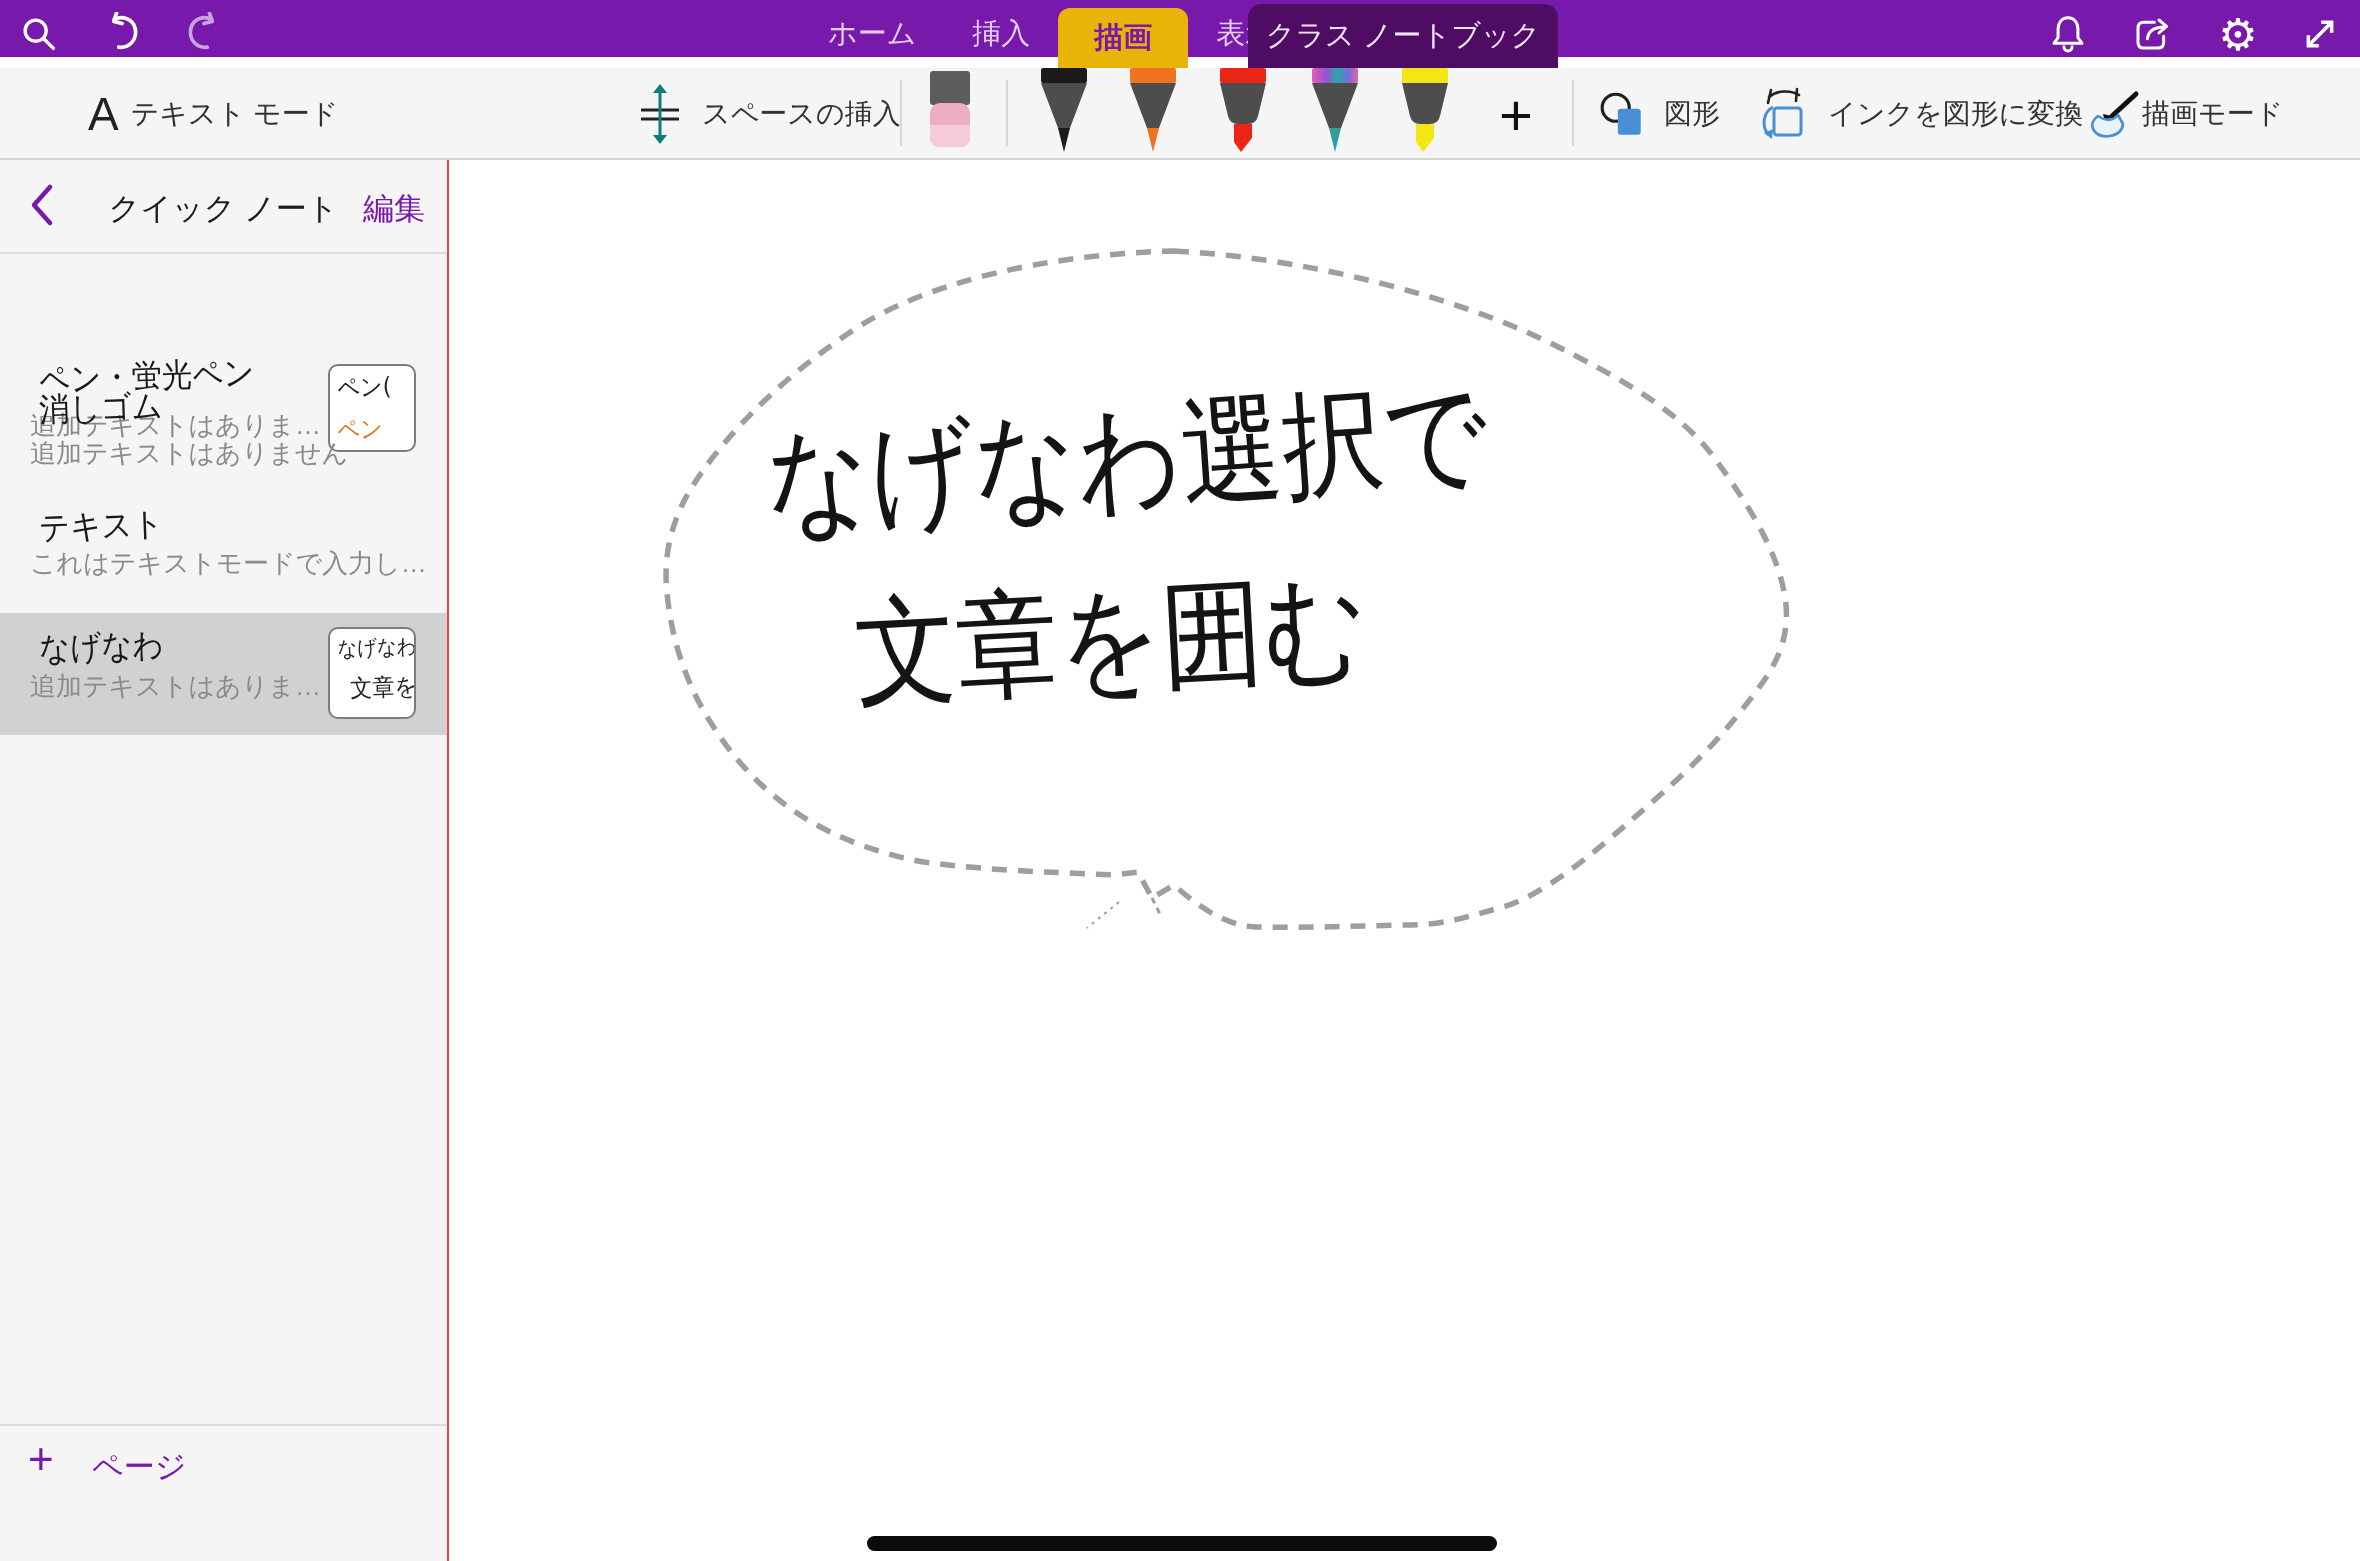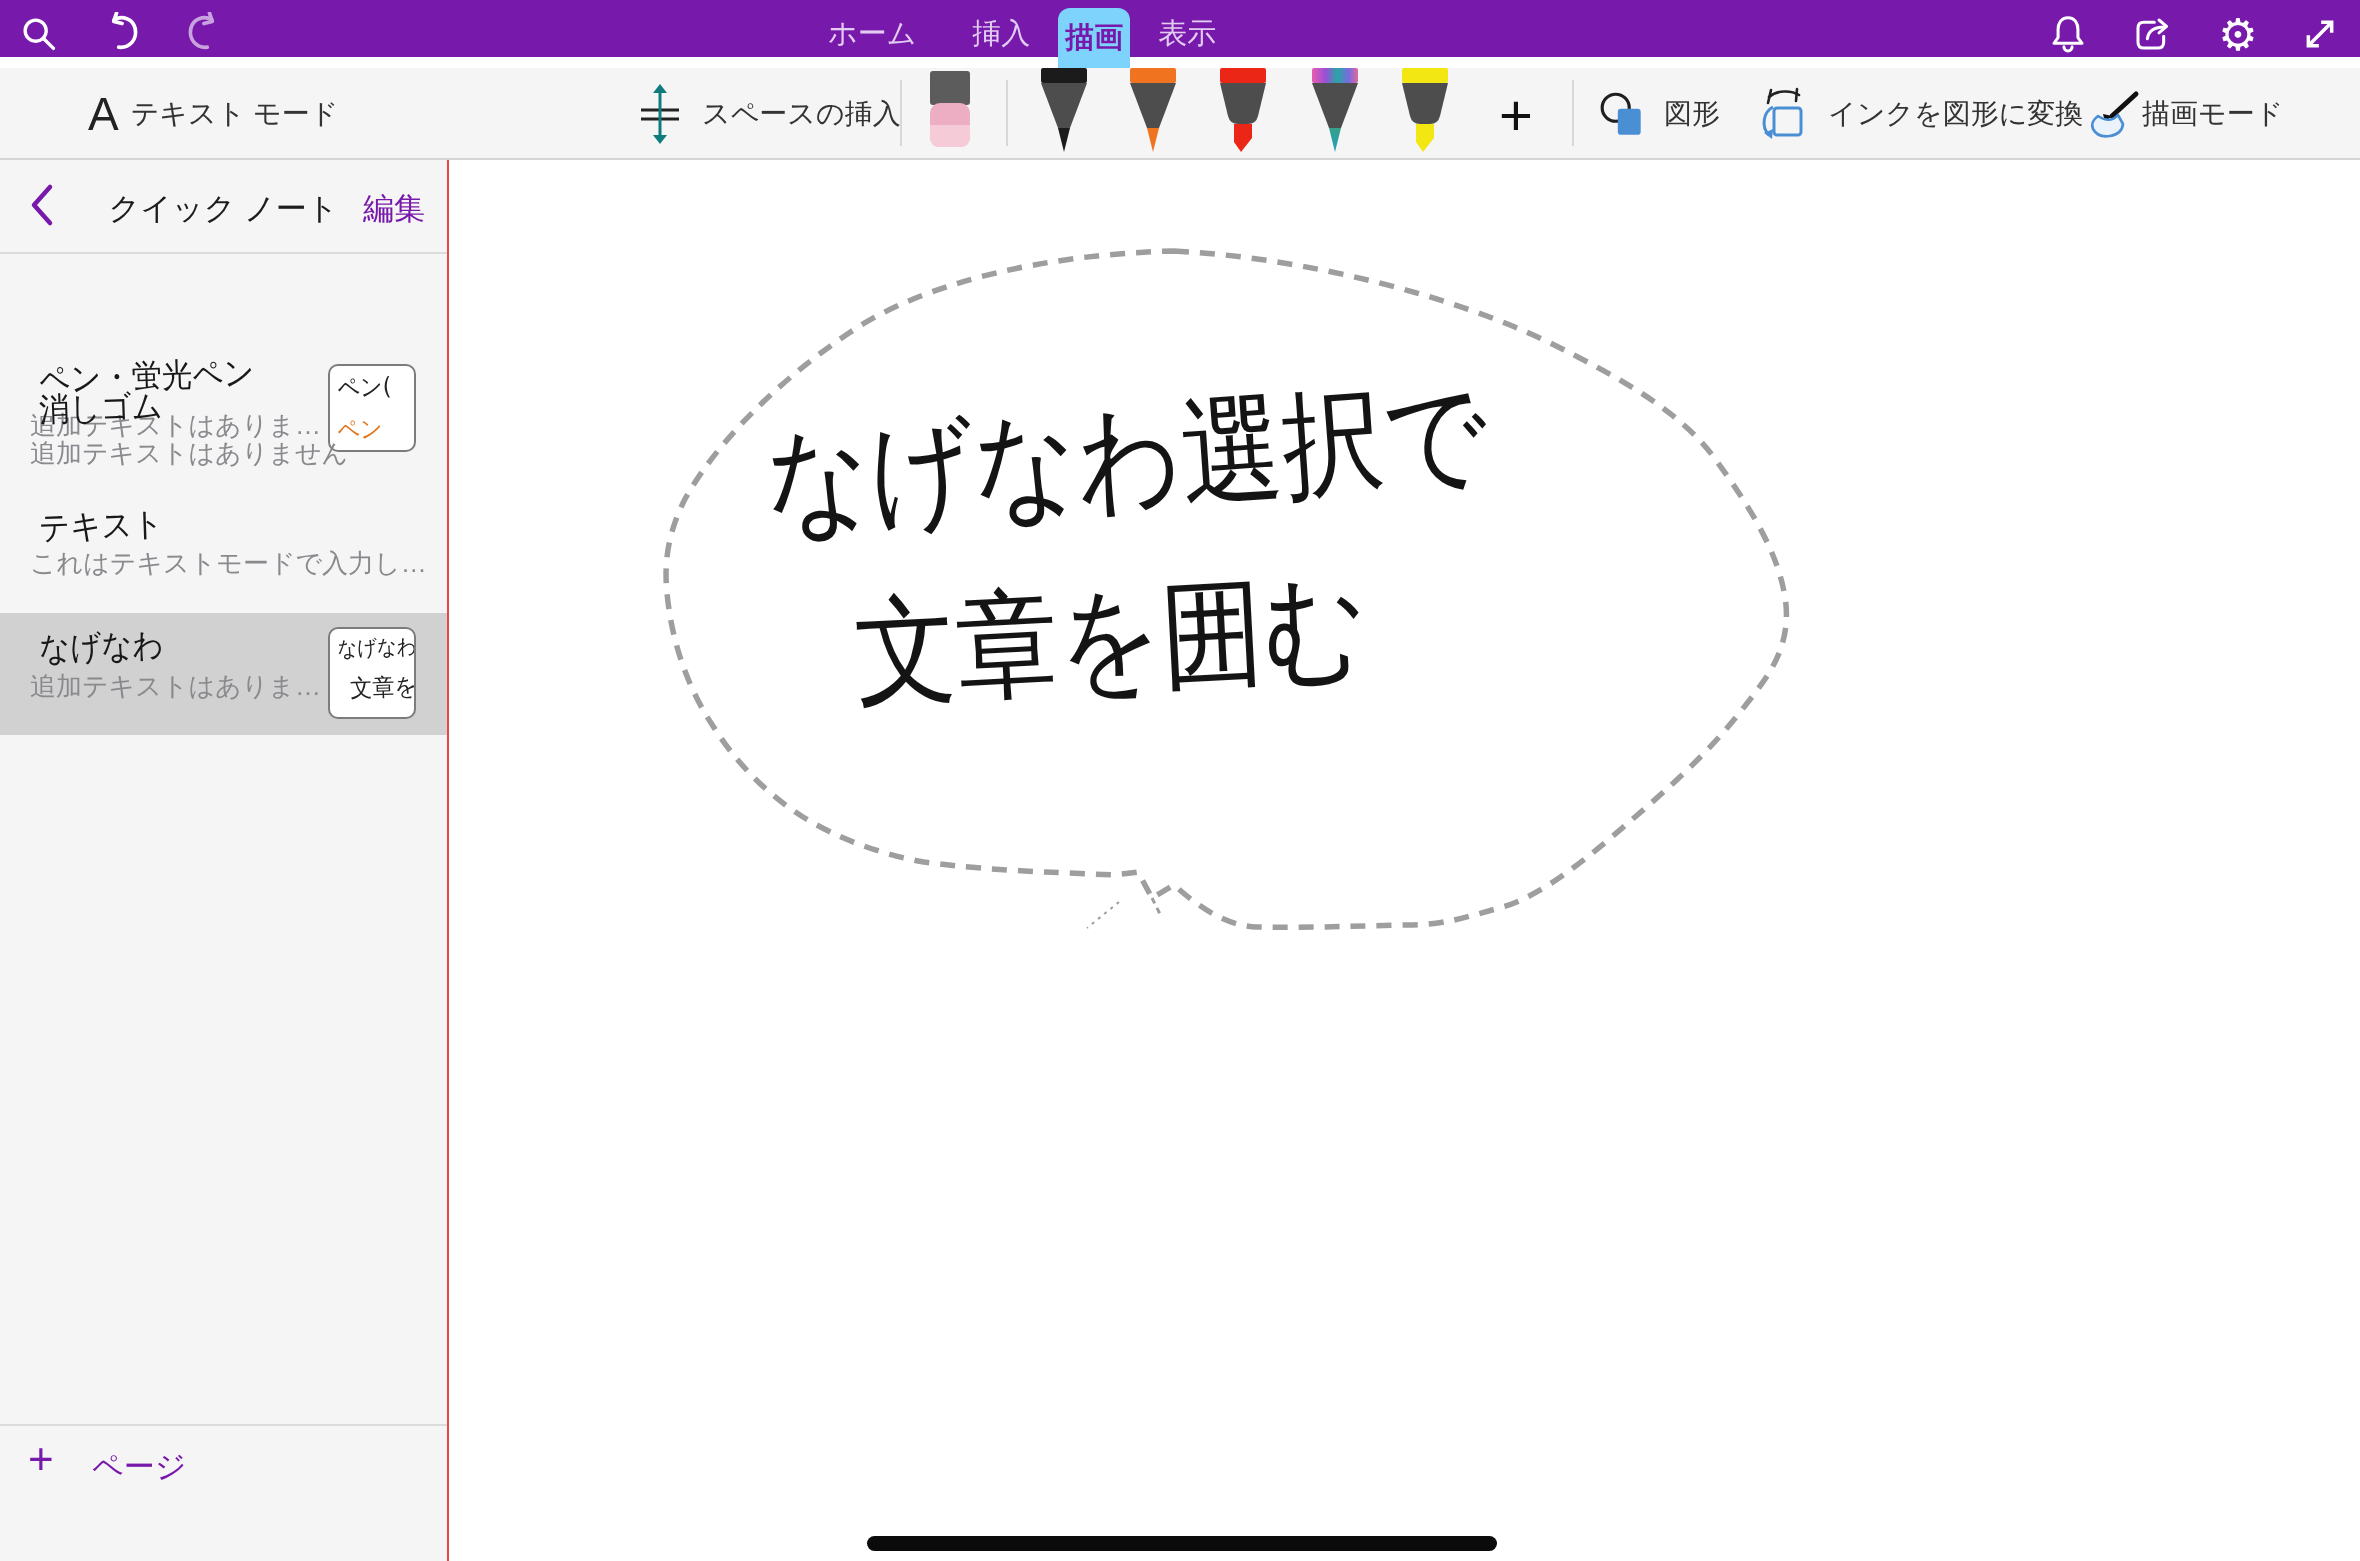--- a/index.html
+++ b/index.html
@@ -17,21 +17,21 @@
   *{margin:0;padding:0;box-sizing:border-box;}
   html,body{width:2360px;height:1561px;}
   body{font-family:"Liberation Sans","DejaVu Sans",sans-serif;background:#fff;}
   .screen{position:relative;width:2360px;height:1561px;overflow:hidden;background:#fff;}
 
   
   .topbar{position:absolute;left:0;top:0;width:2360px;height:57px;background:var(--brand-purple);}
   .topbar .ticon{position:absolute;top:0;height:68px;display:flex;align-items:center;justify-content:center;cursor:pointer;}
   .tabs{position:absolute;left:800px;top:0;height:68px;display:flex;align-items:flex-end;}
   .tab{height:68px;display:flex;align-items:center;padding:0 28px;color:#e3ccf2;font-size:29px;cursor:pointer;}
-  .tab.selected{background:#7dd3fc;color:var(--brand-purple);font-weight:bold;height:60px;margin-top:8px;border-radius:12px 12px 0 0;padding:0 7px;text-align:center;}
+  .tab.selected{background:#eab308;color:var(--brand-purple);font-weight:bold;height:60px;margin-top:8px;border-radius:12px 12px 0 0;padding:0 36px;text-align:center;}
   .notebook-tab{position:absolute;left:1248px;top:4px;height:64px;width:310px;background:var(--notebook-tab-purple);
     border-radius:14px 14px 0 0;display:flex;align-items:center;justify-content:center;color:#efe3f7;font-size:29px;cursor:pointer;}
 
   
   .ribbon{position:absolute;left:0;top:68px;width:2360px;height:92px;background:var(--chrome-bg);border-bottom:2px solid var(--line);}
   .rlabel{position:absolute;top:31px;font-size:28px;color:#333;white-space:nowrap;}
   .rdivider{position:absolute;top:12px;width:2px;height:66px;background:#d8d7d8;}
   .lasso-btn{position:absolute;left:358px;top:18px;width:246px;height:64px;background:var(--selected-gray);border-radius:10px;
     display:flex;align-items:center;padding-left:16px;cursor:pointer;}
   .lasso-btn .lbl{font-size:28px;color:#2b2b2b;margin-left:14px;}
@@ -92,20 +92,21 @@
           <path d="M25 1 L27.5 8.5 L20 10.5" fill="none" stroke="#c9a3e0" stroke-width="3.4" stroke-linecap="round" stroke-linejoin="round"></path>
         </svg>
     </div>
 
     <div class="tabs">
       <div class="tab">ホーム</div>
       <div class="tab">挿入</div>
       <div class="tab selected">描画</div>
       <div class="tab">表示</div>
     </div>
+    <div class="notebook-tab">クラス ノートブック</div>
 
     <div class="ticon" style="left:2044px;width:48px;">
       <svg width="42" height="42" viewBox="0 0 36 36">
           <path d="M18 4 C 12 4 9.5 9 9.5 14 L 9.5 21 L 6 26 L 30 26 L 26.5 21 L 26.5 14 C 26.5 9 24 4 18 4 Z" fill="none" stroke="#fff" stroke-width="2.6" stroke-linejoin="round"></path>
           <path d="M14.5 29 a 3.5 3.5 0 0 0 7 0" fill="none" stroke="#fff" stroke-width="2.6" stroke-linecap="round"></path>
         </svg>
     </div>
     <div class="ticon" style="left:2128px;width:48px;">
       <svg width="42" height="42" viewBox="0 0 36 36">
           <path d="M20 8 L 11 8 Q 6 8 6 13 L 6 25 Q 6 30 11 30 L 23 30 Q 28 30 28 25 L 28 20" fill="none" stroke="#fff" stroke-width="2.6" stroke-linecap="round"></path>

